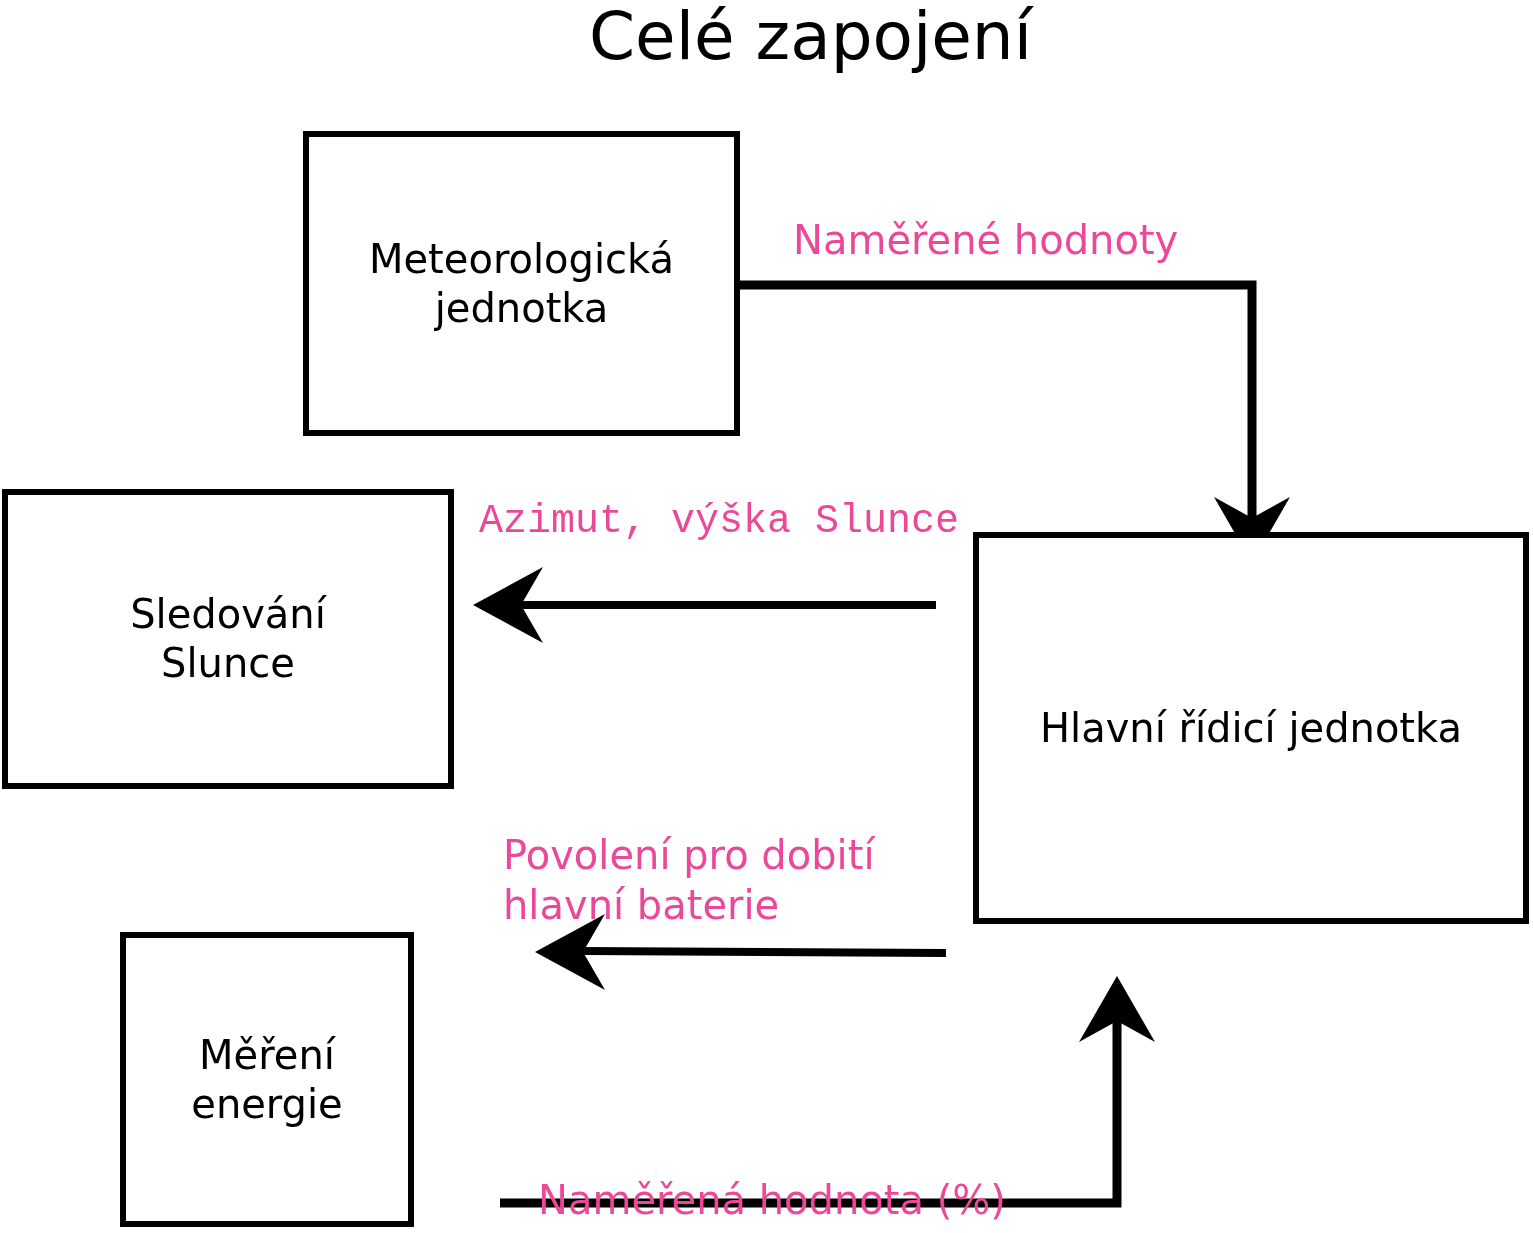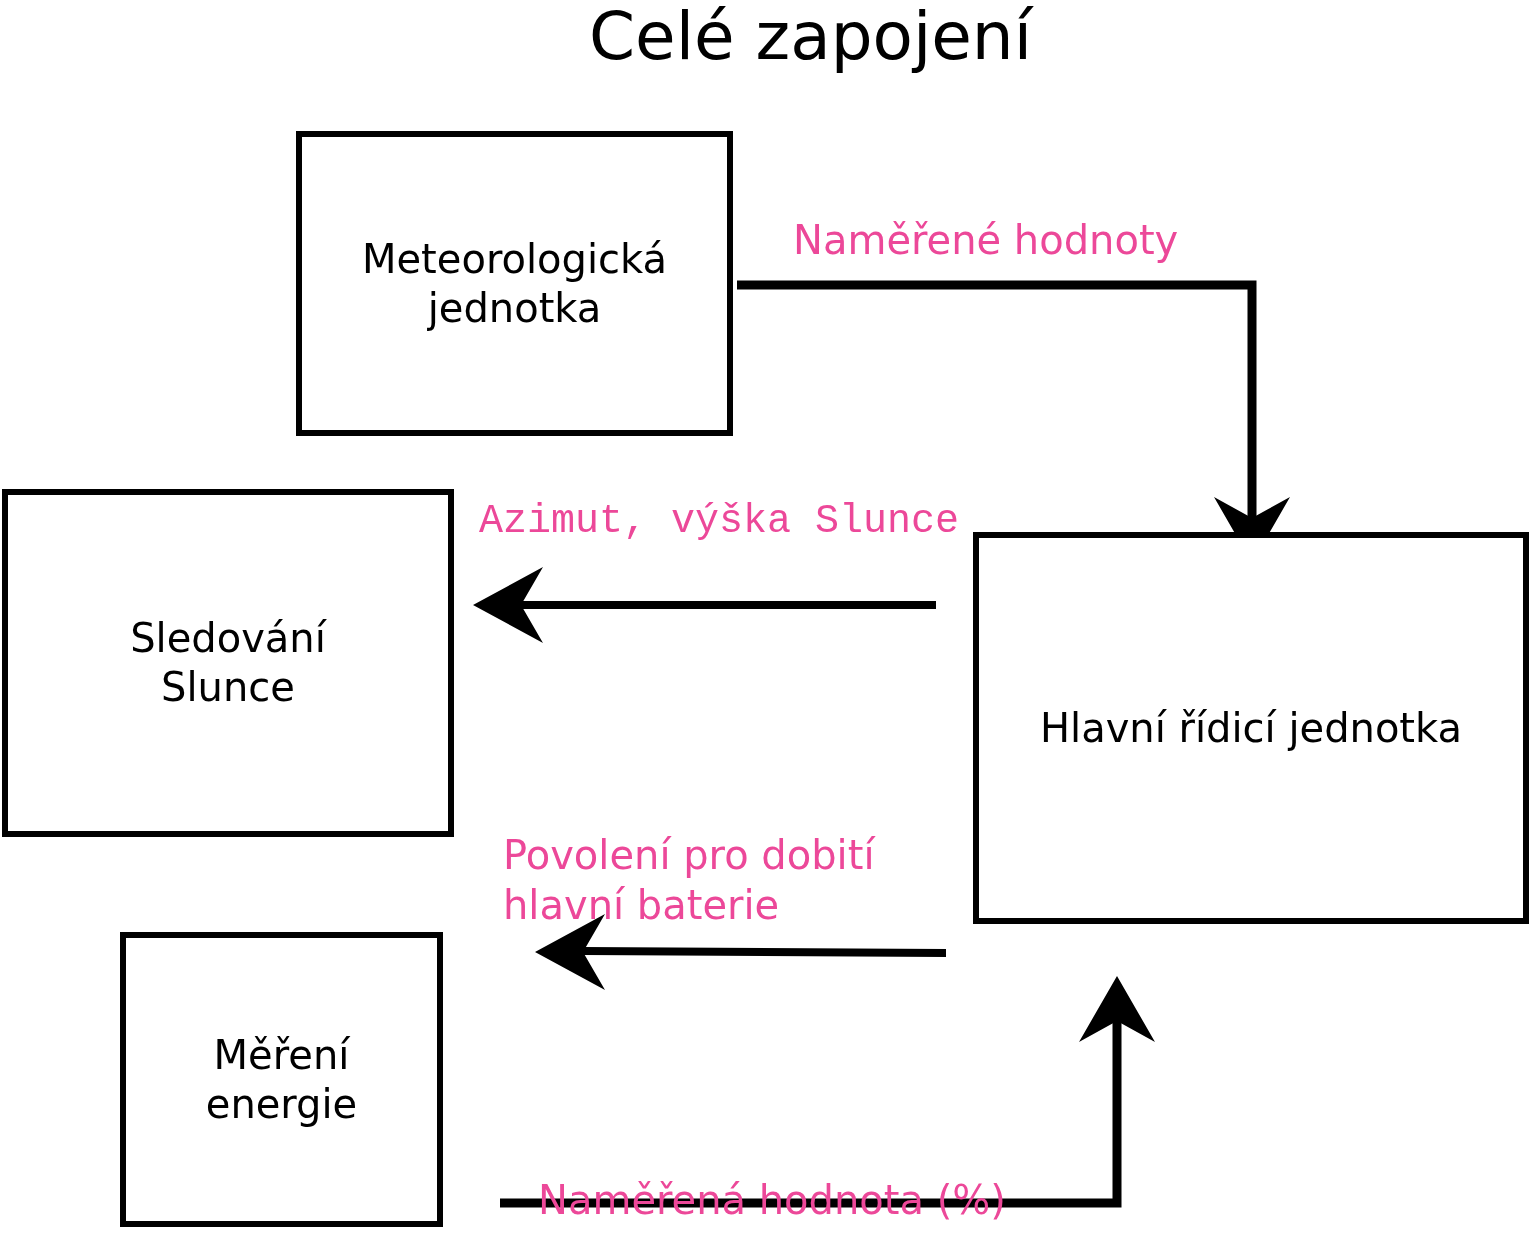--- a/index.html
+++ b/index.html
@@ -56,24 +56,24 @@
     padding: 0 8px;
   }
   .edge-label {
     position: absolute;
     font-size: 40px;
     line-height: 1.25;
     white-space: pre-line;
     color: #ec4899;
   }
   
-  #box-meteo      { left: 296px;  top: 131px;  width: 437px;  height: 305px; }
-  #box-sun        { left: 2px;    top: 489px;  width: 452px;  height: 348px; }
+  #box-meteo      { left: 303px;  top: 131px;  width: 437px;  height: 305px; }
+  #box-sun        { left: 2px;    top: 489px;  width: 452px;  height: 300px; }
   #box-main       { left: 973px;  top: 532px;  width: 556px;  height: 392px; }
-  #box-energy     { left: 120px;  top: 932px;  width: 323px;  height: 295px; }
+  #box-energy     { left: 120px;  top: 932px;  width: 294px;  height: 295px; }
 
   #label-measured-values   { left: 793px; top: 215px; }
   #label-azimuth           { left: 479px; top: 497px; font-family: Liberation Mono, monospace; }
   #label-charge-permission { left: 503px; top: 830px; }
   #label-measured-percent  { left: 538px; top: 1139px; margin-top: 36px; }
 </style>
 </head>
 <body>
 
 <div id="canvas">

